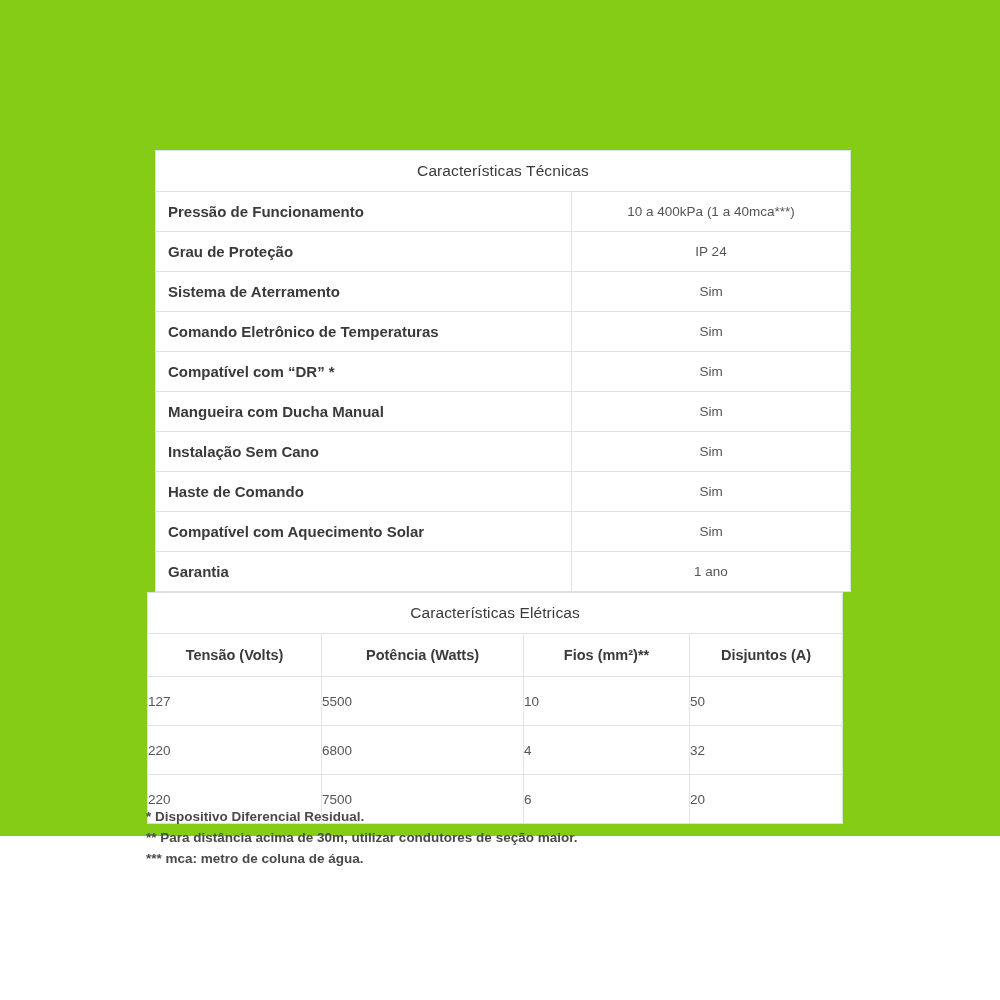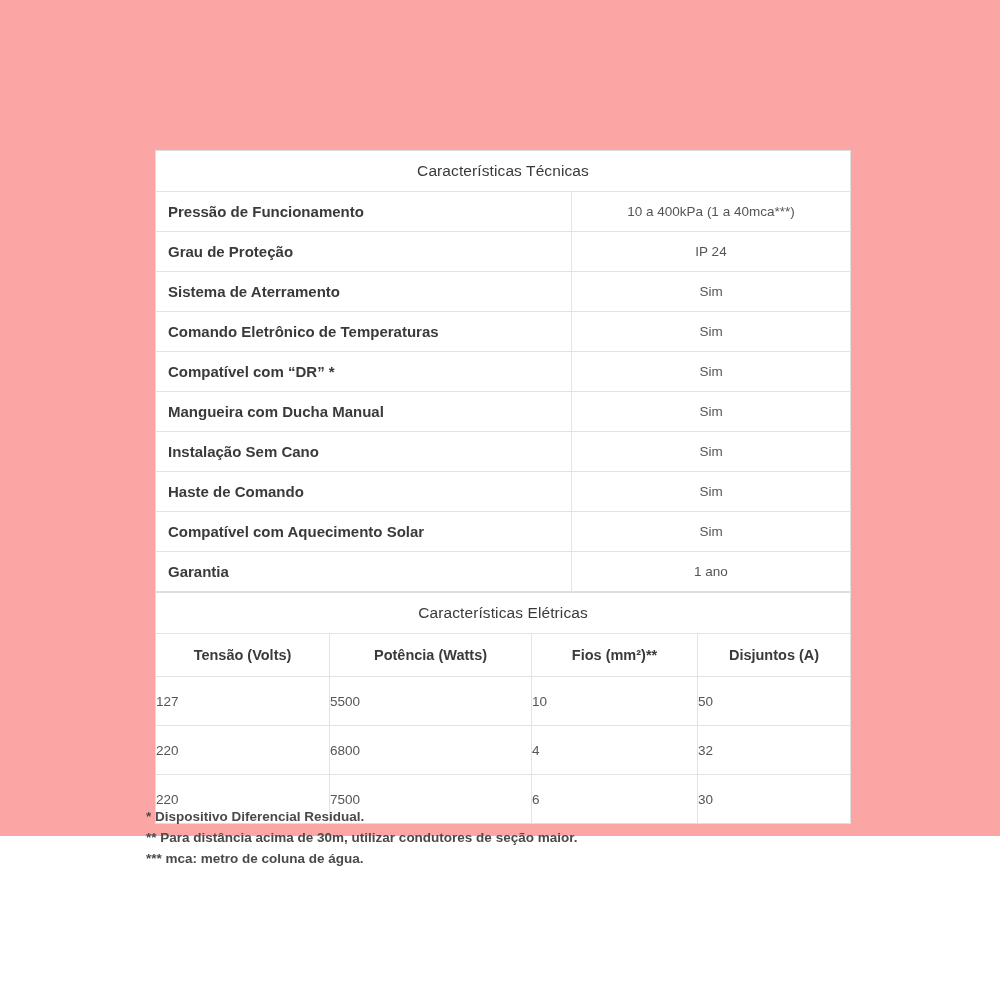--- a/index.html
+++ b/index.html
@@ -12,21 +12,21 @@
     height: 1000px;
     font-family: "Liberation Sans", sans-serif;
     color: #3c3c3c;
     overflow: hidden;
   }
 
   .page {
     position: relative;
     width: 1000px;
     height: 836px;
-    background: #fca5a5;
+    background: #84cc16;
   }
 
   
   .spec-table {
     position: absolute;
     border-collapse: collapse;
     table-layout: fixed;
     background: #ffffff;
     border: 1px solid #dededc;
   }
@@ -73,21 +73,21 @@
     height: 39px;
     text-align: center;
     font-size: 13.5px;
     color: #555555;
     border-right: none;
   }
   #table-tecnicas tr:last-child td { border-bottom: none; }
 
   
   #table-eletricas {
-    left: 155px;
+    left: 147px;
     top: 592px;
     width: 695px;
   }
   #table-eletricas .c1 { width: 174px; }
   #table-eletricas .c2 { width: 202px; }
   #table-eletricas .c3 { width: 166px; }
   #table-eletricas .c4 { width: 153px; }
 
   #table-eletricas th.col-head {
     height: 42px;
@@ -207,21 +207,21 @@
       <tr>
         <td class="data-cell">220</td>
         <td class="data-cell">6800</td>
         <td class="data-cell">4</td>
         <td class="data-cell">32</td>
       </tr>
       <tr>
         <td class="data-cell">220</td>
         <td class="data-cell">7500</td>
         <td class="data-cell">6</td>
-        <td class="data-cell">30</td>
+        <td class="data-cell">20</td>
       </tr>
     </tbody>
   </table>
 
   <div class="footnotes">
     <div class="footnote">* Dispositivo Diferencial Residual.</div>
     <div class="footnote">** Para distância acima de 30m, utilizar condutores de seção maior.</div>
     <div class="footnote">*** mca: metro de coluna de água.</div>
   </div>
 

